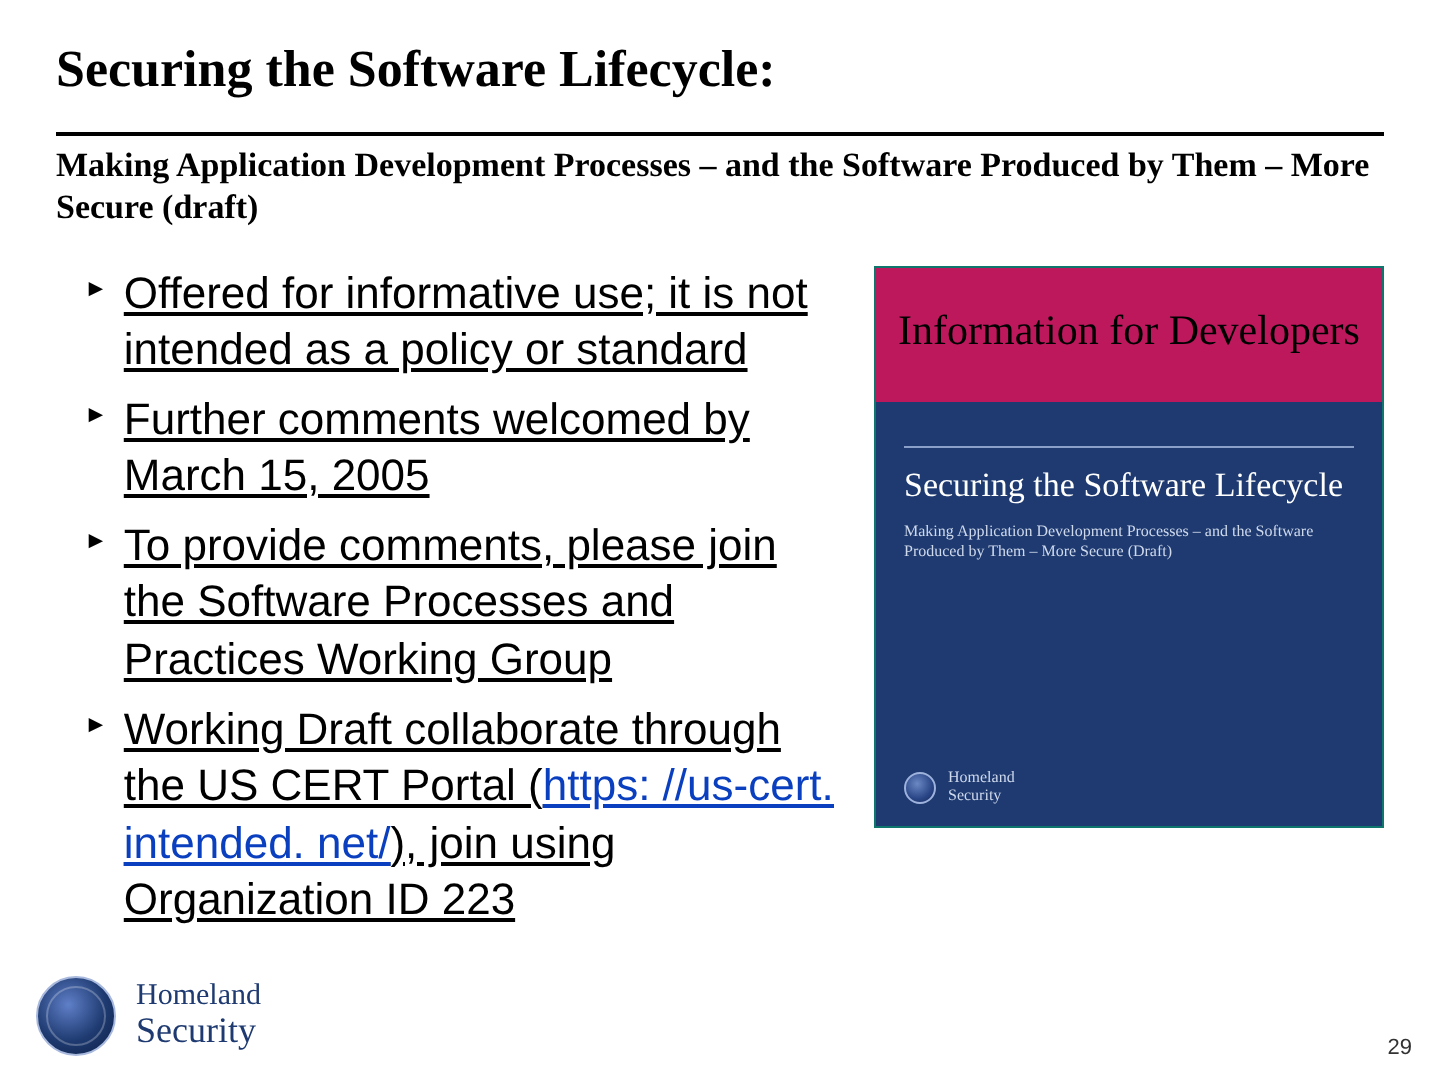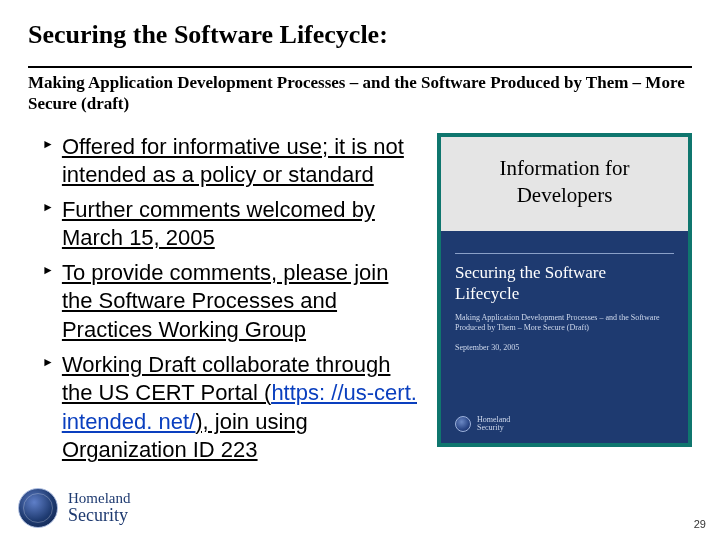--- a/index.html
+++ b/index.html
@@ -59,22 +59,22 @@
     line-height: 1.3;
     color: #000;
     text-decoration: underline;
   }
   .link {
     color: #0a3fbf;
     text-decoration: underline;
   }
   .right-panel {
     flex: 0 0 255px;
-    border: 4px solid #0f766e;
-    background: #e5e5e5;
+    border: 1px solid #0f766e;
+    background: #be185d;
   }
   .panel-head {
     padding: 18px 10px 22px 10px;
     text-align: center;
     font-family: Georgia, 'Times New Roman', serif;
     font-size: 21px;
     color: #000;
     line-height: 1.3;
   }
   .doc-cover {
@@ -198,21 +198,20 @@
       </div>
 
     </div>
 
     <div class="right-panel">
       <div class="panel-head">Information for Developers</div>
       <div class="doc-cover">
         <hr class="doc-cover-rule">
         <div class="doc-cover-title">Securing the Software Lifecycle</div>
         <div class="doc-cover-sub">Making Application Development Processes – and the Software Produced by Them – More Secure (Draft)</div>
-        <div class="doc-cover-date">September 30, 2005</div>
         <div class="doc-cover-footer">
           <div class="seal-small"></div>
           <div class="dhs-small">
             <div>Homeland</div>
             <div>Security</div>
           </div>
         </div>
       </div>
     </div>
   </div>

